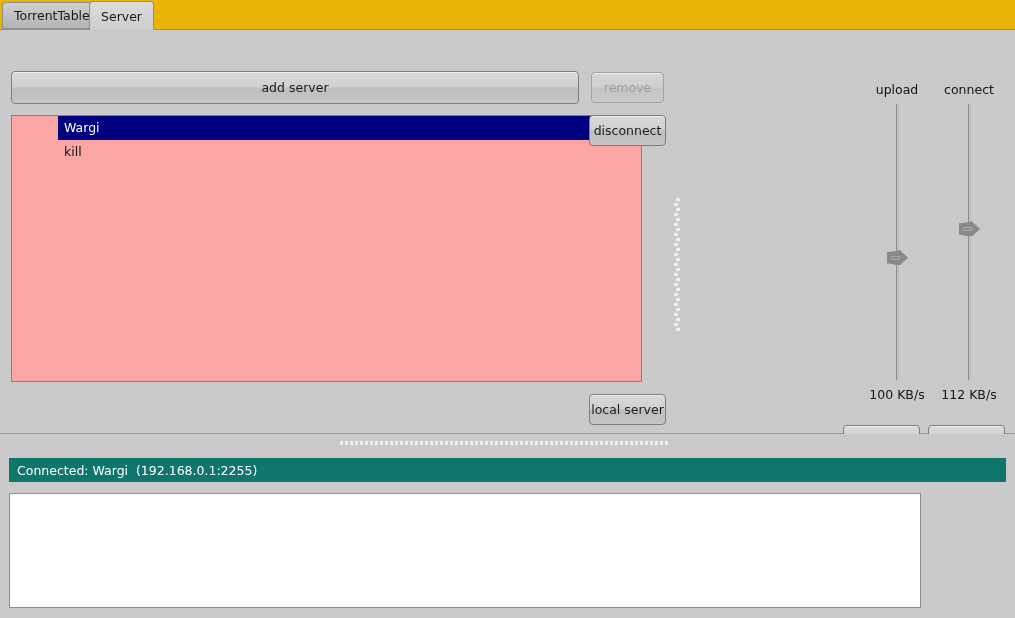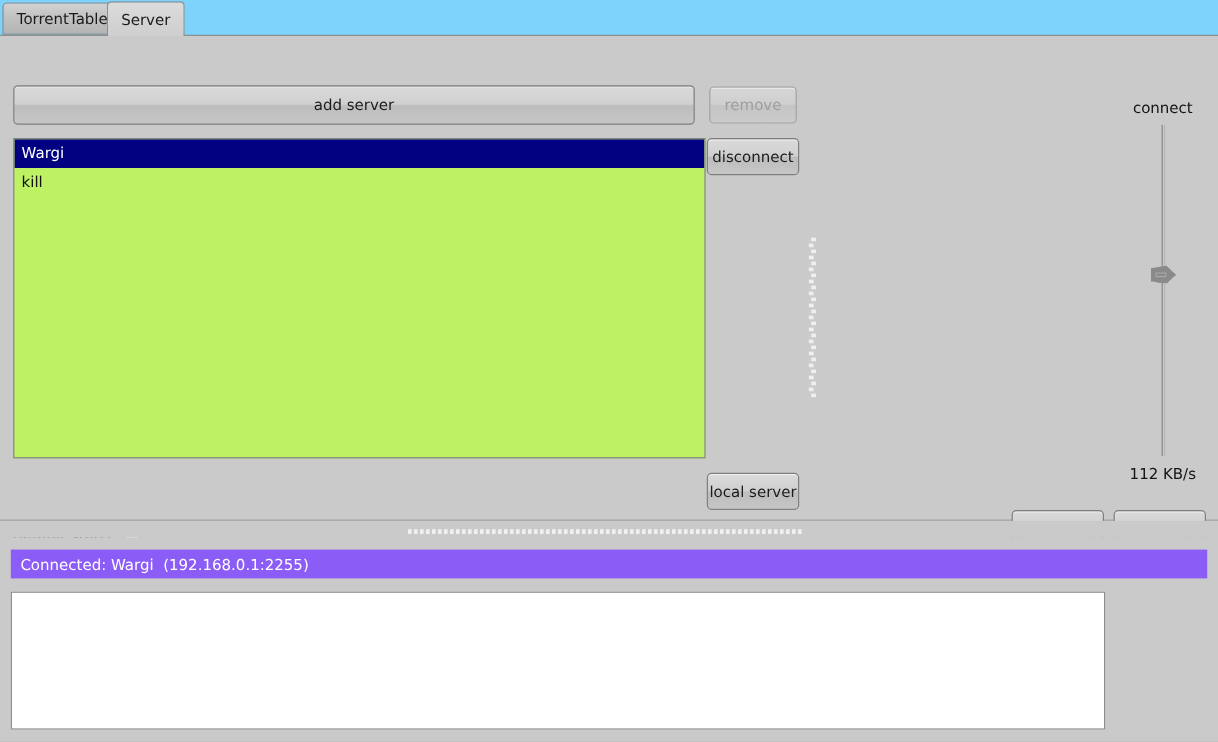--- a/index.html
+++ b/index.html
@@ -17,21 +17,21 @@
     position: relative;
     -webkit-font-smoothing: antialiased;
   }
 
   
   .tabbar {
     position: absolute;
     left: 0; top: 0;
     width: 1015px;
     height: 30px;
-    background: #7dd3fc;
+    background: #eab308;
   }
   .tabbar-baseline {
     position: absolute;
     left: 0; top: 29px;
     width: 1015px; height: 1px;
     background: #8e8e8e;
   }
   .tab {
     position: absolute;
     top: 2px;
@@ -100,25 +100,26 @@
   #remove-server-btn {
     position: absolute;
     left: 11px; top: 363px;
     width: 568px; height: 33px;
   }
 
   
   .serverlist {
     position: absolute;
     left: 11px; top: 85px;
-    width: 577px; height: 267px;
-    box-sizing: border-box;
-    background: #bef264;
+    width: 631px; height: 267px;
+    box-sizing: border-box;
+    background: #fca5a5;
     border: 1px solid #828282;
     overflow: hidden;
+    padding-left: 46px;
   }
   .serverlist-item {
     height: 24px;
     line-height: 24px;
     padding-left: 6px;
     font-size: 12.5px;
     color: #111111;
     white-space: nowrap;
   }
   .serverlist-item.selected {
@@ -284,21 +285,21 @@
   .bottom-panel {
     position: absolute;
     left: 0; top: 448px;
     width: 1015px; height: 170px;
     background: #cacaca;
   }
   .status-bar {
     position: absolute;
     left: 9px; top: 10px;
     width: 997px; height: 24px;
-    background: #8b5cf6;
+    background: #0f766e;
     color: #ffffff;
     font-size: 12.5px;
     display: flex;
     align-items: center;
     padding-left: 8px;
     box-sizing: border-box;
     white-space: pre;
   }
   .log-area {
     position: absolute;
@@ -383,20 +384,32 @@
       <i style="top: 120px; left: 3px;"></i>
       <i style="top: 125px; left: 1px;"></i>
       <i style="top: 130px; left: 3px;"></i>
     </div>
 
   <div class="default-start-row">
     <span class="lbl">default start?</span>
     <span class="checkbox"></span>
   </div>
 
+  <div class="slider-wrap" id="upload-slider-wrap">
+    <div class="slider-title">upload</div>
+    <div class="slider-track-area">
+      <div class="slider-track"></div>
+      <div class="slider-thumb" id="upload-thumb" style="top: 146.16px;">
+        <div class="body"></div>
+        <div class="outline"></div>
+        <div class="notch"></div>
+      </div>
+    </div>
+    <div class="slider-value">100 KB/s</div>
+  </div>
 
   <div class="slider-wrap" id="download-slider-wrap">
     <div class="slider-title">connect</div>
     <div class="slider-track-area">
       <div class="slider-track"></div>
       <div class="slider-thumb" id="download-thumb" style="top: 117.45px;">
         <div class="body"></div>
         <div class="outline"></div>
         <div class="notch"></div>
       </div>

